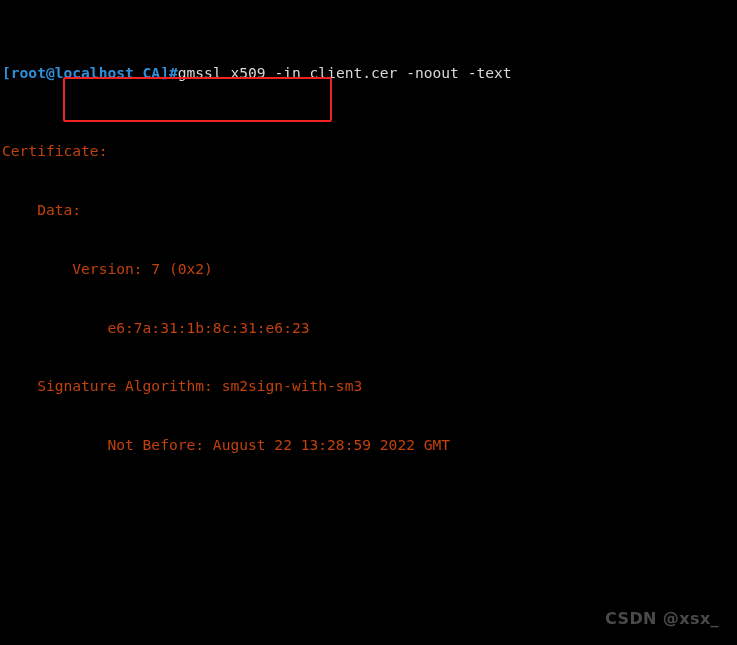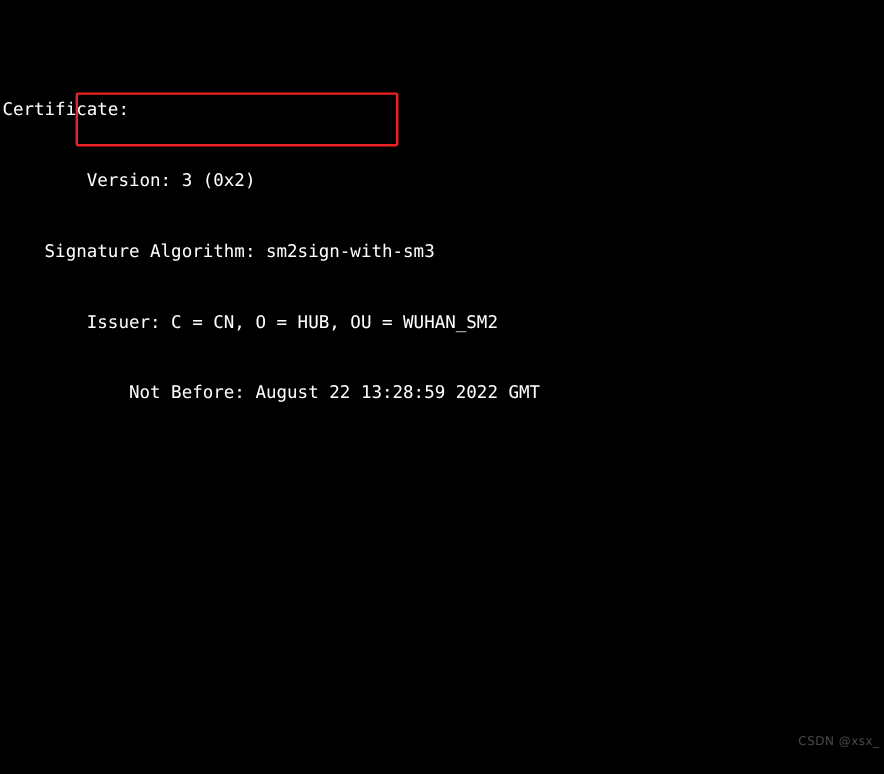--- a/index.html
+++ b/index.html
@@ -33,57 +33,60 @@
     white-space: pre;
   }
   .prompt {
     color: #2d8fd8;
     font-weight: bold;
   }
   .cmd {
     color: #d9d9d9;
   }
   .out {
-    color: #ffffff;
+    color: #c2410c;
   }
   
   #highlight-box {
     position: absolute;
     left: 63px;
     top: 77px;
     width: 269px;
     height: 45px;
     border: 2px solid #ee2222;
     border-radius: 2px;
     box-sizing: border-box;
     pointer-events: none;
   }
   #watermark {
     position: absolute;
-    right: 4px;
+    right: 18px;
     bottom: 16px;
     color: #4a4a4a;
     font-family: "DejaVu Sans", "Liberation Sans", sans-serif;
-    font-size: 10px;
+    font-size: 16px;
     letter-spacing: 0.4px;
     white-space: pre;
+    font-weight: bold;
   }
 </style>
 </head>
 <body>
 
 <div id="terminal">
 
   <div class="screen">
 
+    <div class="line"><span class="prompt">[root@localhost CA]#</span><span class="cmd">gmssl x509 -in client.cer -noout -text</span></div>
 
     <div class="line out">Certificate:</div>
-    <div class="line out">        Version: 3 (0x2)</div>
+    <div class="line out">    Data:</div>
+    <div class="line out">        Version: 7 (0x2)</div>
+    <div class="line out">            e6:7a:31:1b:8c:31:e6:23</div>
     <div class="line out">    Signature Algorithm: sm2sign-with-sm3</div>
-    <div class="line out">        Issuer: C = CN, O = HUB, OU = WUHAN_SM2</div>
     <div class="line out">            Not Before: August 22 13:28:59 2022 GMT</div>
     
     
     
     
     
     
     
     
     

